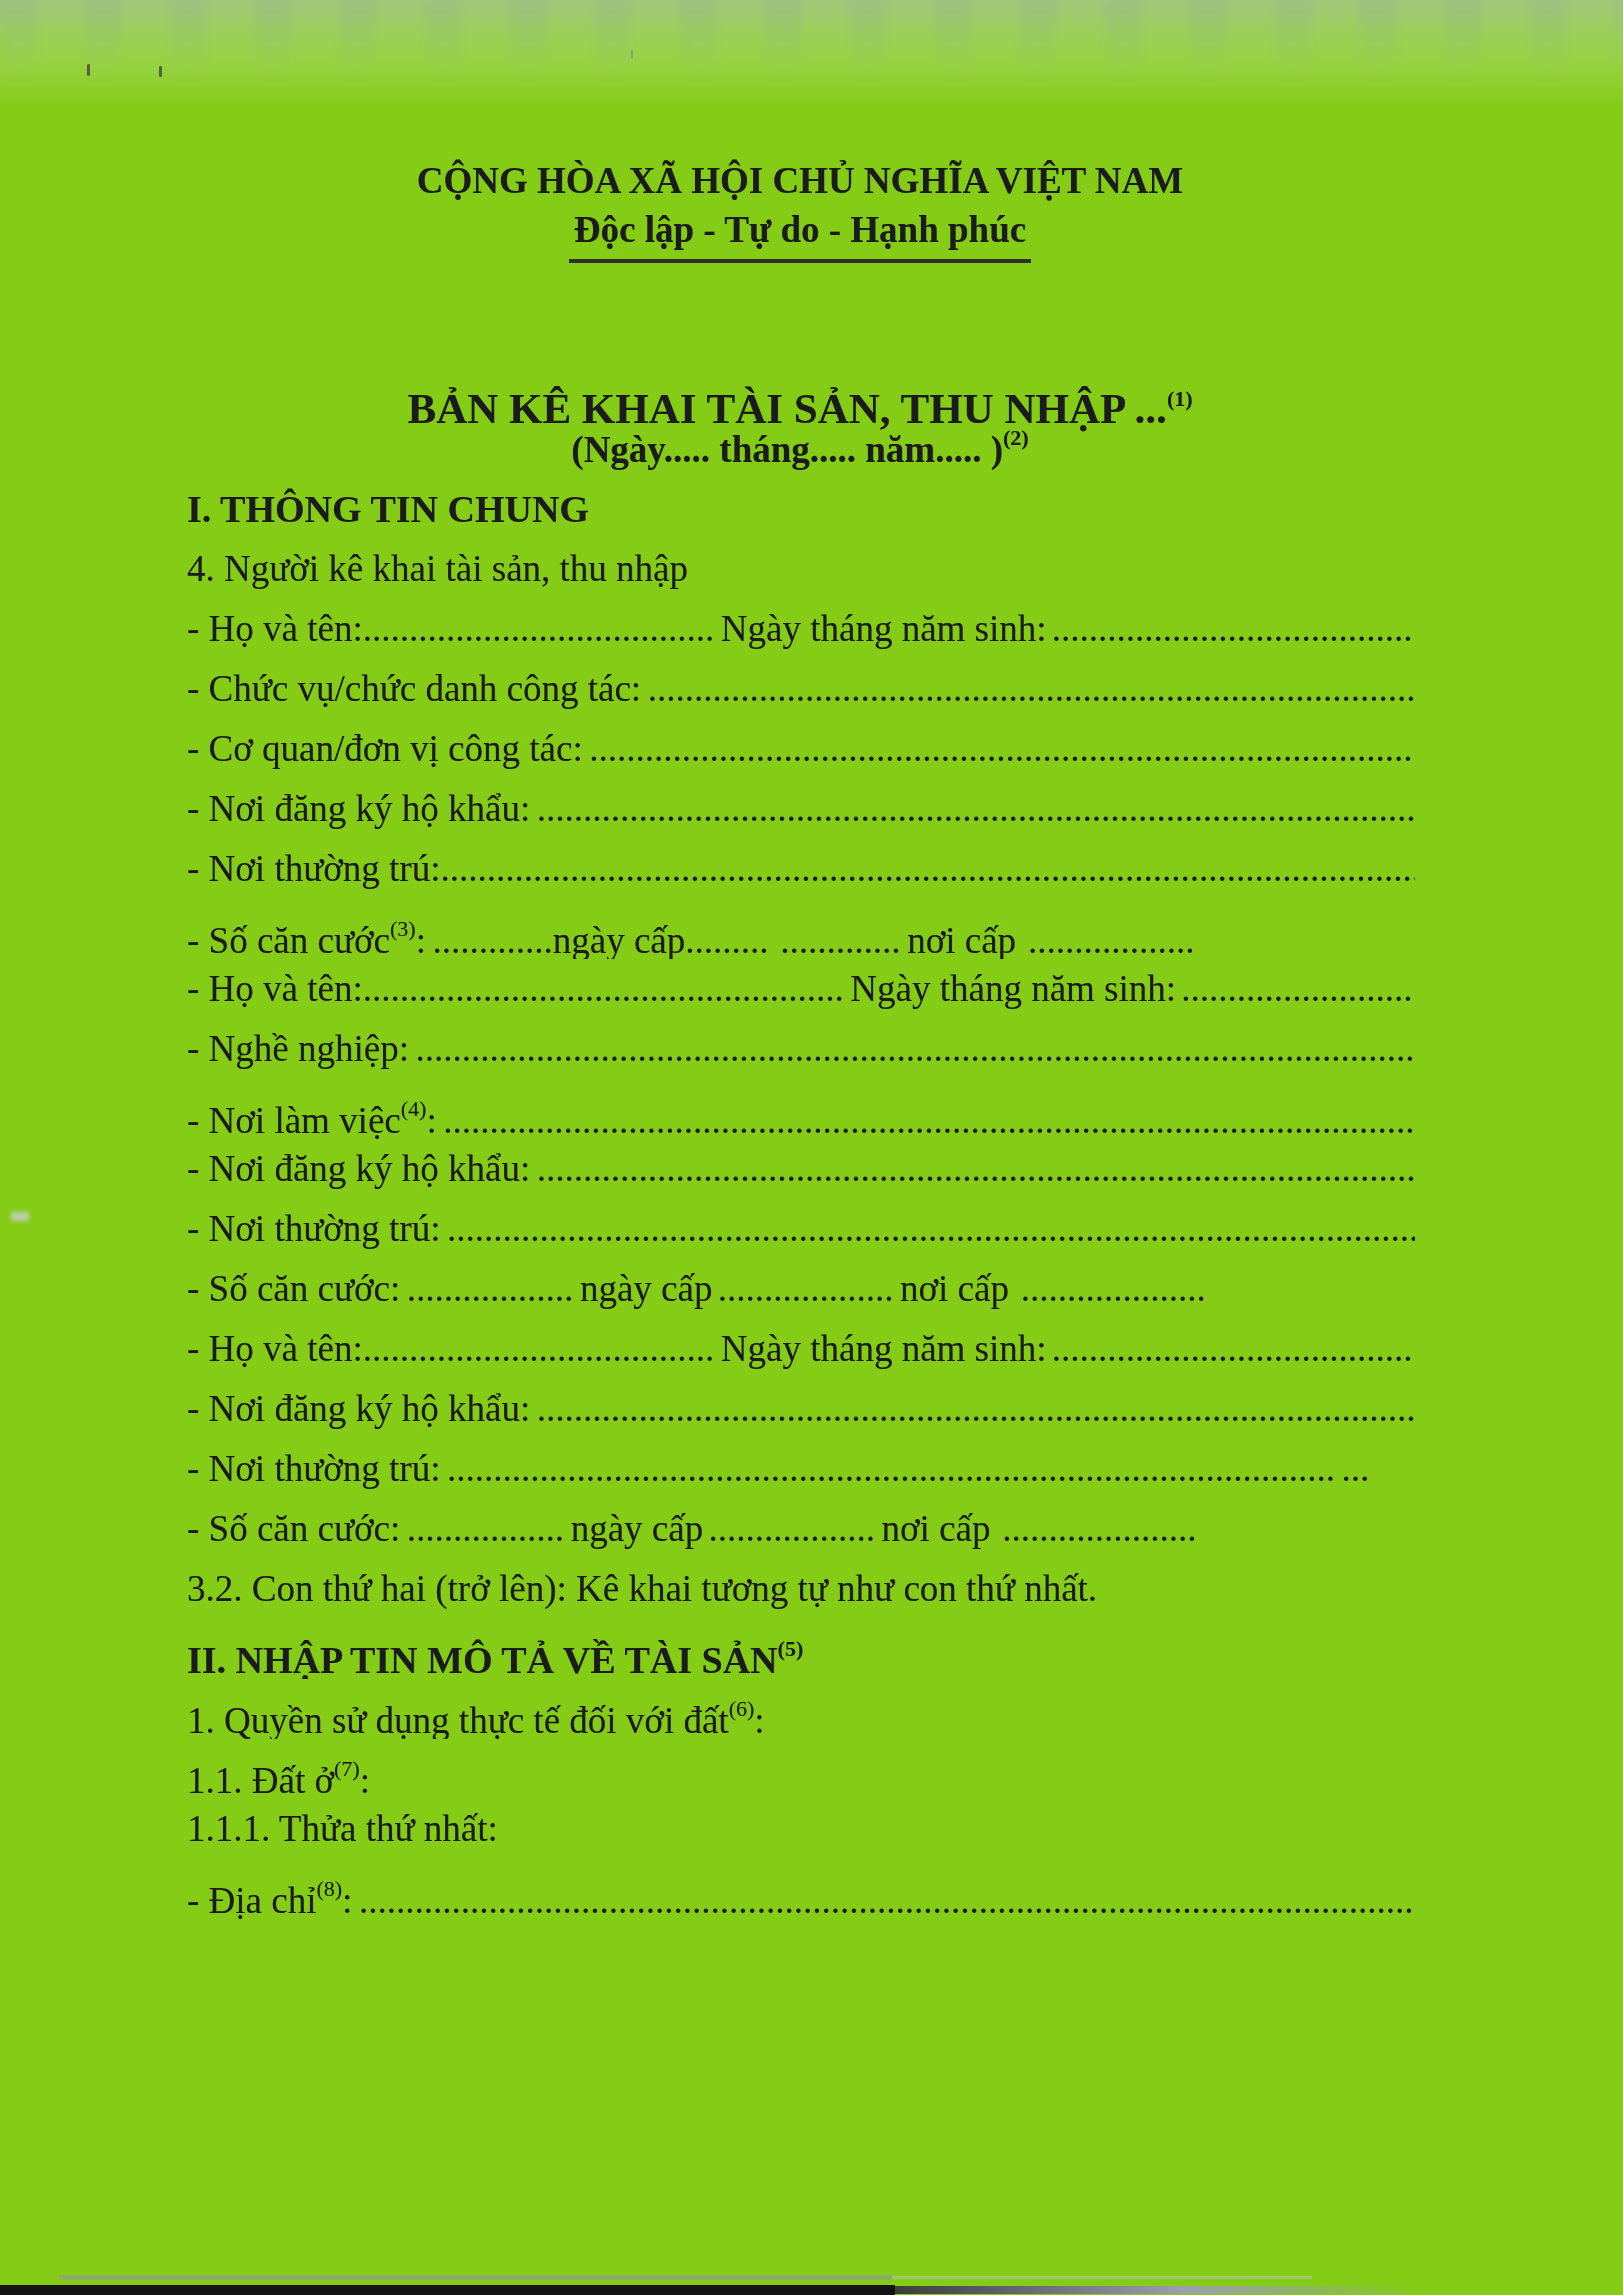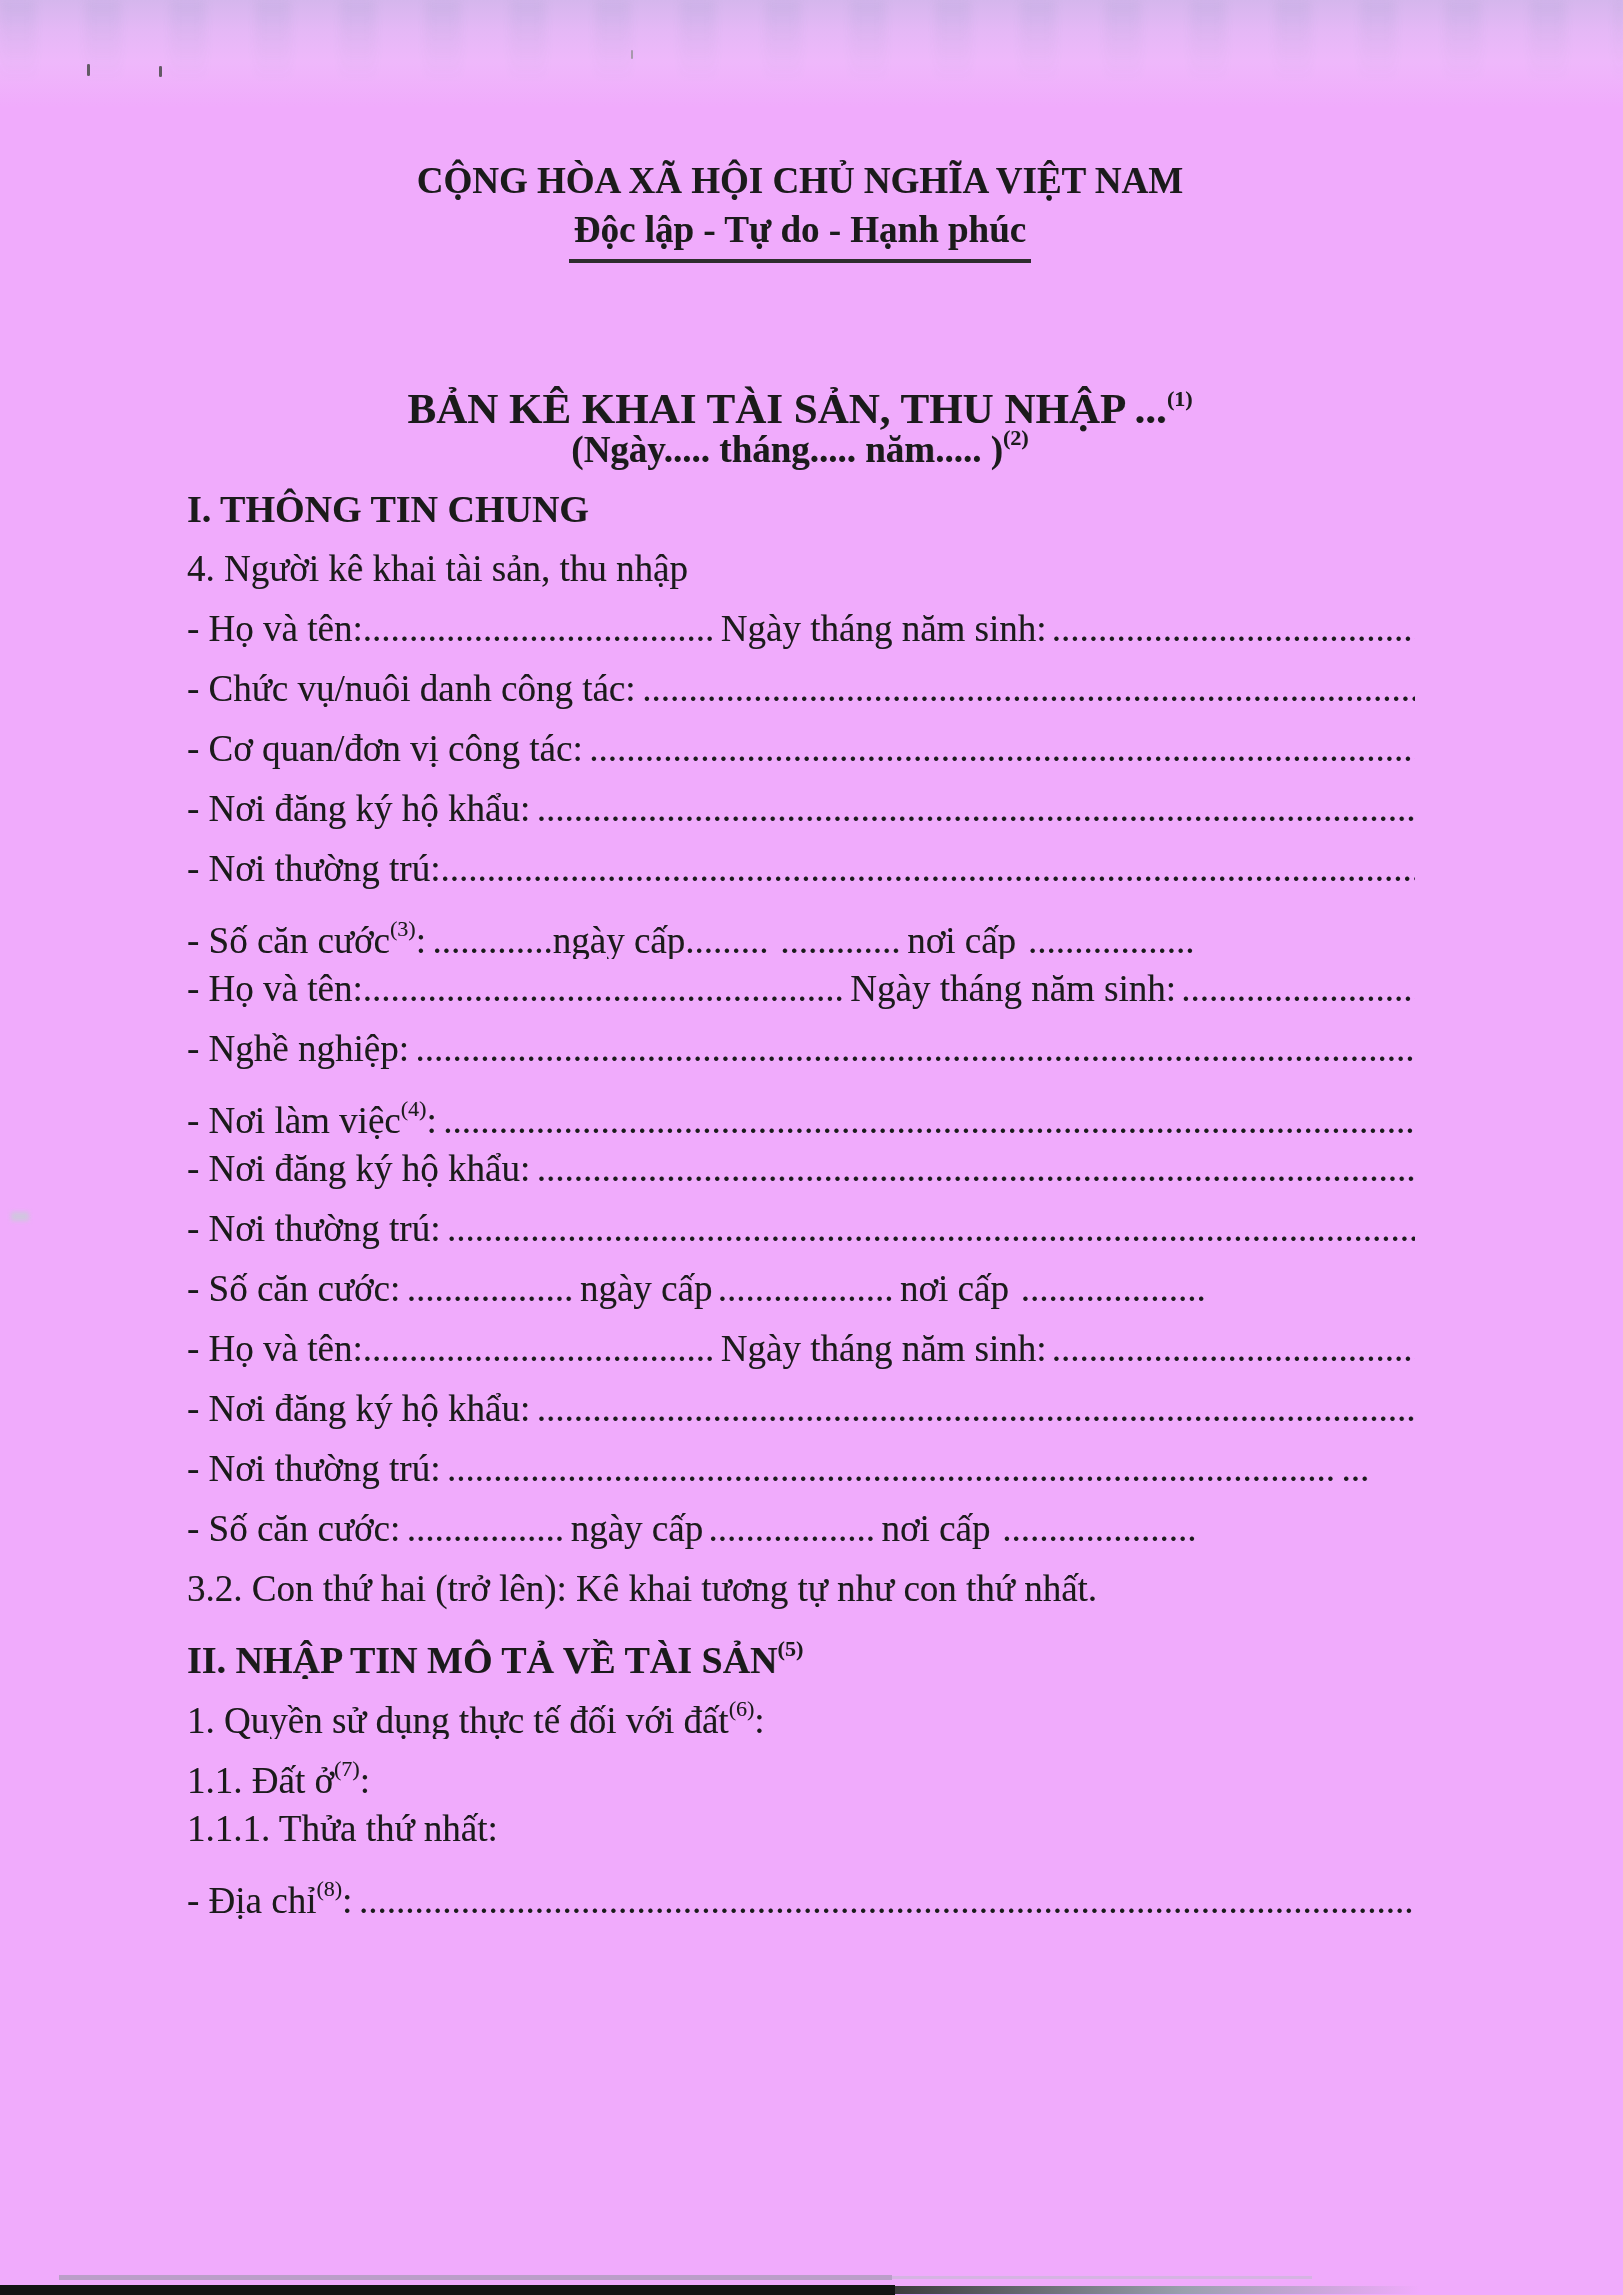--- a/index.html
+++ b/index.html
@@ -1,19 +1,19 @@
 <!DOCTYPE html>
 <html style="font-size:10.5px"><head>
 <meta charset="utf-8">
 <style>
   html,body { margin:0; padding:0; background:#ffffff; }
   .page {
     position:relative;
     width:1623px; height:2295px;
-    background:#f0abfc;
+    background:#84cc16;
     font-family:"Liberation Serif","DejaVu Serif",serif;
     color:#1b1b1b;
     overflow:hidden;
     text-shadow:0.3px 0.3px 0.5px rgba(25,25,25,0.35);
   }
   
   .noise {
     position:absolute; top:0; left:0; right:0; height:108px;
     background:linear-gradient(180deg, rgba(186,193,222,0.50) 0px, rgba(205,210,233,0.33) 29.5px, rgba(233,236,247,0.20) 62px, rgba(255,255,255,0) 108px);
     pointer-events:none;
@@ -76,21 +76,21 @@
 
     <div class="line bold"><span class="t">I. THÔNG TIN CHUNG</span></div>
 
     <div class="line"><span class="t">4. Người kê khai tài sản, thu nhập</span></div>
 
     <div class="line">
       <span class="t">- Họ và tên:</span><span class="dots tight">......................................</span><span class="t ml">Ngày tháng năm sinh:</span><span class="dots tight">..................................................................................................................................</span>
     </div>
 
     <div class="line">
-      <span class="t">- Chức vụ/nuôi danh công tác:</span><span class="dots">..................................................................................................................................</span>
+      <span class="t">- Chức vụ/chức danh công tác:</span><span class="dots">..................................................................................................................................</span>
     </div>
 
     <div class="line">
       <span class="t">- Cơ quan/đơn vị công tác:</span><span class="dots">..................................................................................................................................</span>
     </div>
 
     <div class="line">
       <span class="t">- Nơi đăng ký hộ khẩu:</span><span class="dots">..................................................................................................................................</span>
     </div>
 

